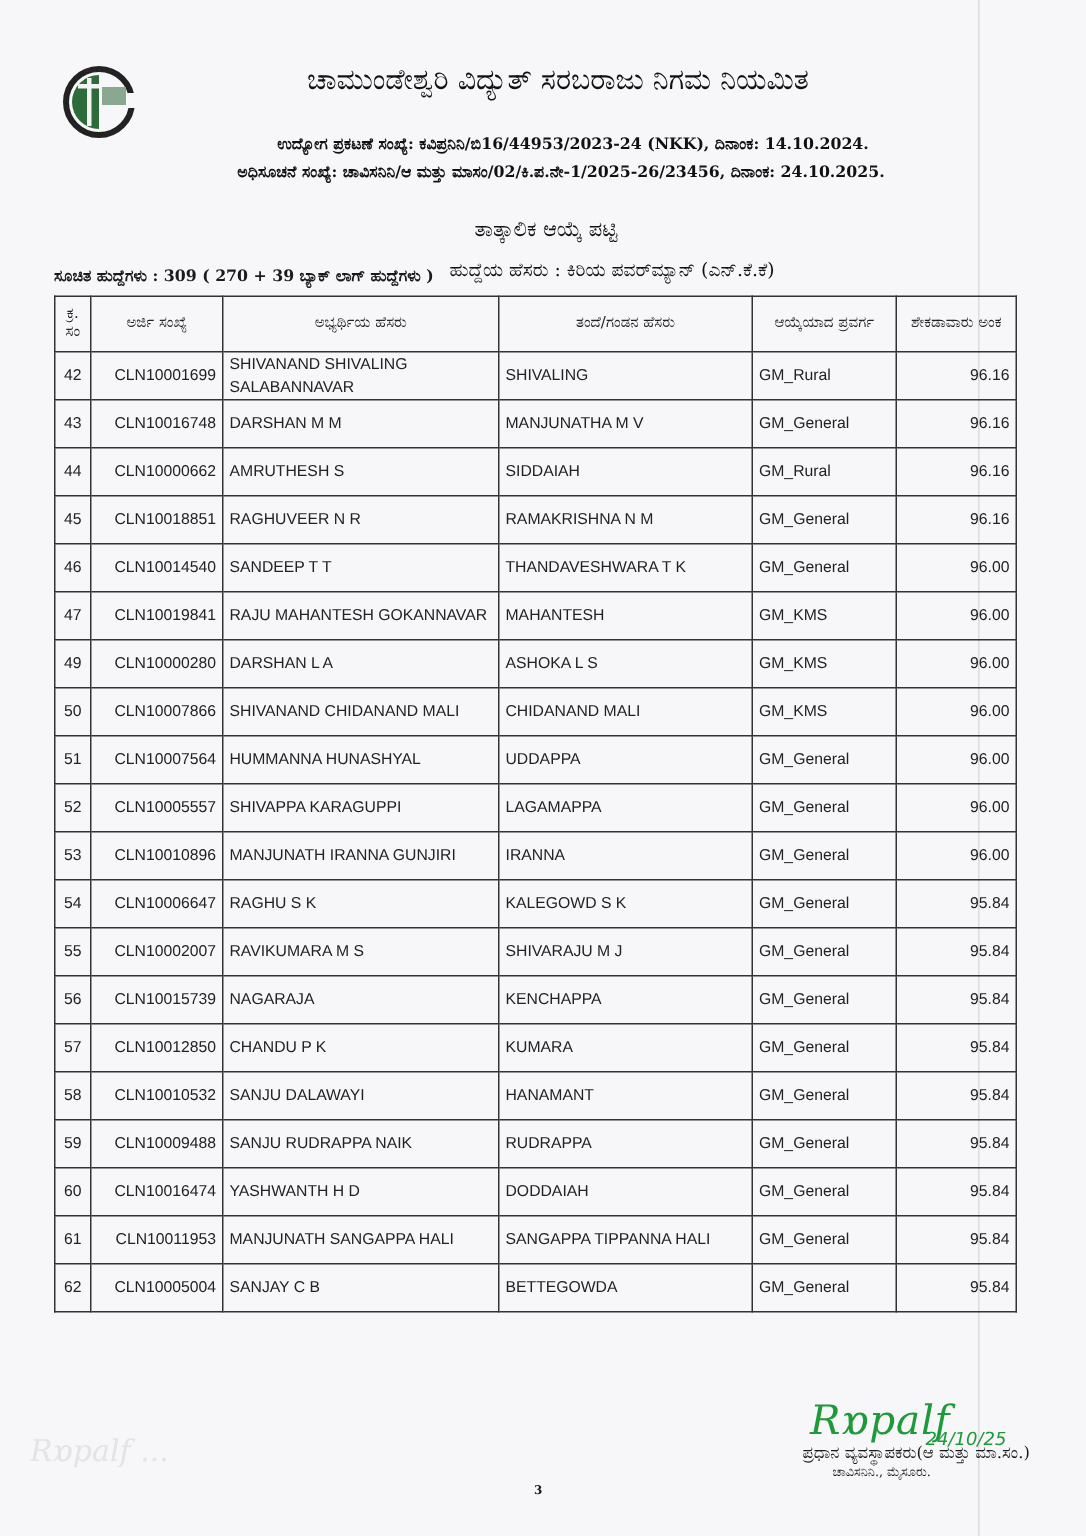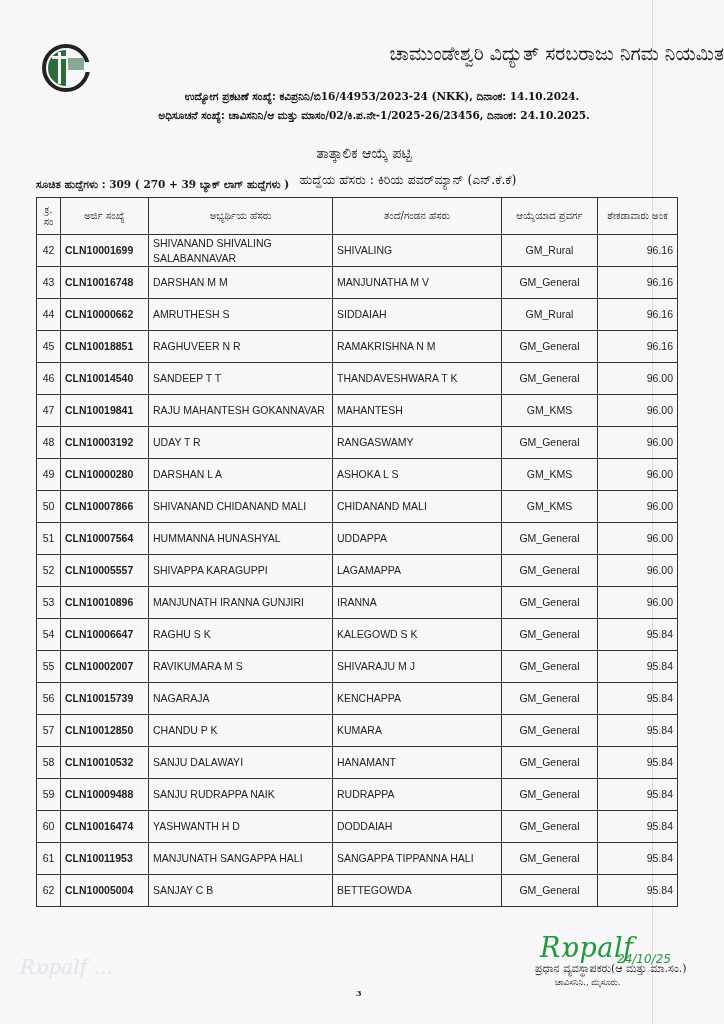--- a/index.html
+++ b/index.html
@@ -15,21 +15,21 @@
   }
   .logo {
     position: absolute; left: 38px; top: 40px; width: 56px; height: 56px;
   }
   .logo svg { width: 56px; height: 56px; }
   .header-line {
     position: absolute; left: 0; width: 724px; text-align: center;
     font-family: "DejaVu Serif", serif; color: #111;
     white-space: nowrap;
   }
-  .h-title { top: 42px; font-size: 19px; left: 0; width: 724px; padding-left: 20px; box-sizing: border-box; text-align: right; }
+  .h-title { top: 42px; font-size: 19px; left: 0; width: 724px; padding-left: 20px; box-sizing: border-box; }
   .h-ref1 { top: 90px; font-size: 10.5px; font-weight: bold; padding-left: 40px; box-sizing: border-box; }
   .h-ref2 { top: 109px; font-size: 10.5px; font-weight: bold; padding-left: 24px; box-sizing: border-box; }
   .h-sub { top: 145px; font-size: 14px; padding-left: 4px; box-sizing: border-box; }
   .h-post { top: 172px; font-size: 12.5px; padding-left: 16px; box-sizing: border-box; margin-left: 38px; }
   .posts-note {
     position: absolute; left: 36px; top: 178px; font-size: 10.5px; font-weight: bold;
     font-family: "DejaVu Serif", serif; white-space: nowrap;
   }
   table.sel {
     position: absolute; left: 36px; top: 197px; width: 641px;
@@ -38,23 +38,23 @@
   }
   table.sel th, table.sel td {
     border: 1.5px solid #333; padding: 0 4px; overflow: hidden;
   }
   table.sel th {
     height: 36px; font-weight: normal; font-size: 10px; line-height: 1.25;
     font-family: "DejaVu Sans", sans-serif; text-align: center;
   }
   table.sel td { height: 31px; line-height: 1.35; }
   td.c-sl { text-align: center; }
-  td.c-app { text-align: left; font-weight: bold; }
+  td.c-app { text-align: right; }
   td.c-name, td.c-father { text-align: left; padding-left: 3px; }
-  td.c-cat { text-align: center; }
+  td.c-cat { }
   td.c-score { text-align: right; padding-right: 12px; }
   .col-sl { width: 24px; }
   .col-app { width: 88px; }
   .col-name { width: 184px; }
   .col-father { width: 169px; }
   .col-cat { width: 96px; }
   .col-score { width: 80px; }
 
   .signature {
     position: absolute; left: 540px; top: 932px; font-family: "DejaVu Serif", serif;
@@ -168,28 +168,20 @@
       </tr>
       <tr>
         <td class="c-sl">47</td>
         <td class="c-app">CLN10019841</td>
         <td class="c-name">RAJU MAHANTESH GOKANNAVAR</td>
         <td class="c-father">MAHANTESH</td>
         <td class="c-cat">GM_KMS</td>
         <td class="c-score">96.00</td>
       </tr>
       <tr>
-        <td class="c-sl">48</td>
-        <td class="c-app">CLN10003192</td>
-        <td class="c-name">UDAY T R</td>
-        <td class="c-father">RANGASWAMY</td>
-        <td class="c-cat">GM_General</td>
-        <td class="c-score">96.00</td>
-      </tr>
-      <tr>
         <td class="c-sl">49</td>
         <td class="c-app">CLN10000280</td>
         <td class="c-name">DARSHAN L A</td>
         <td class="c-father">ASHOKA L S</td>
         <td class="c-cat">GM_KMS</td>
         <td class="c-score">96.00</td>
       </tr>
       <tr>
         <td class="c-sl">50</td>
         <td class="c-app">CLN10007866</td>

